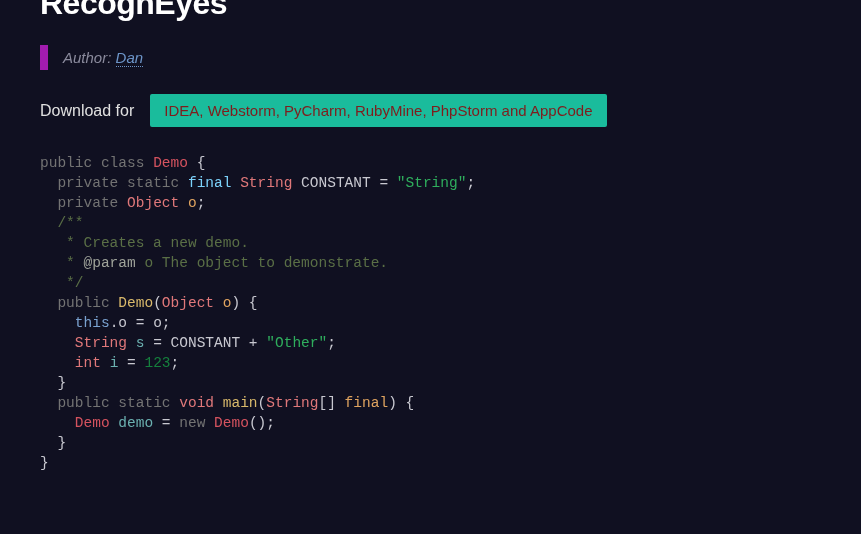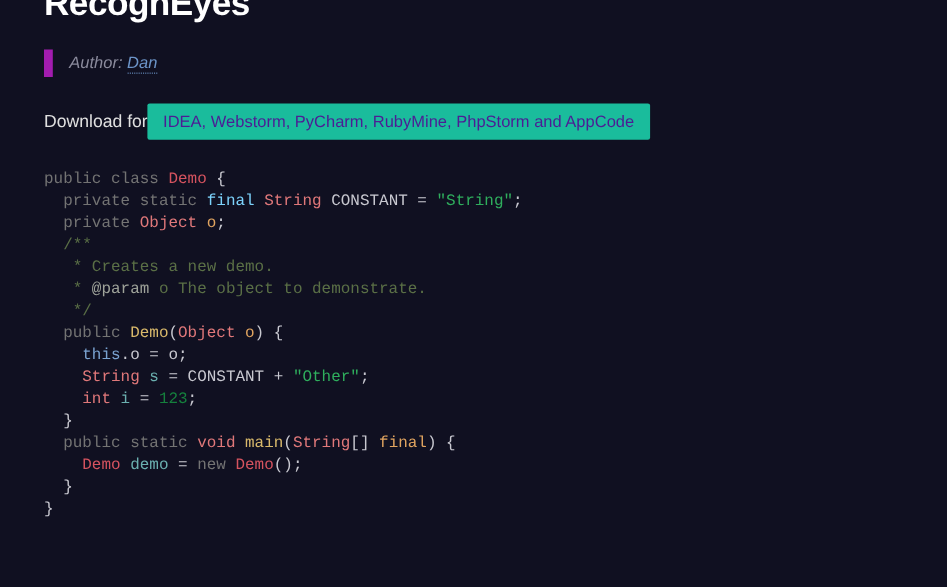--- a/index.html
+++ b/index.html
@@ -35,29 +35,30 @@
   }
   .author-block a {
     color: #6c94c8;
     text-decoration: none;
     border-bottom: 1px dotted #6c94c8;
     font-style: italic;
   }
   .download-row {
     display: flex;
     align-items: center;
+    gap: 16px;
     margin-bottom: 26px;
   }
   .download-label {
     color: #e0e0e0;
     font-size: 16px;
   }
   .download-btn {
     background: #1abc9c;
-    color: #4c1d95;
+    color: #7f1d1d;
     border: none;
     padding: 8px 14px;
     font-size: 15px;
     border-radius: 2px;
     cursor: pointer;
   }
   h2.section {
     font-size: 20px;
     font-weight: 400;
     color: #e8e8ef;

